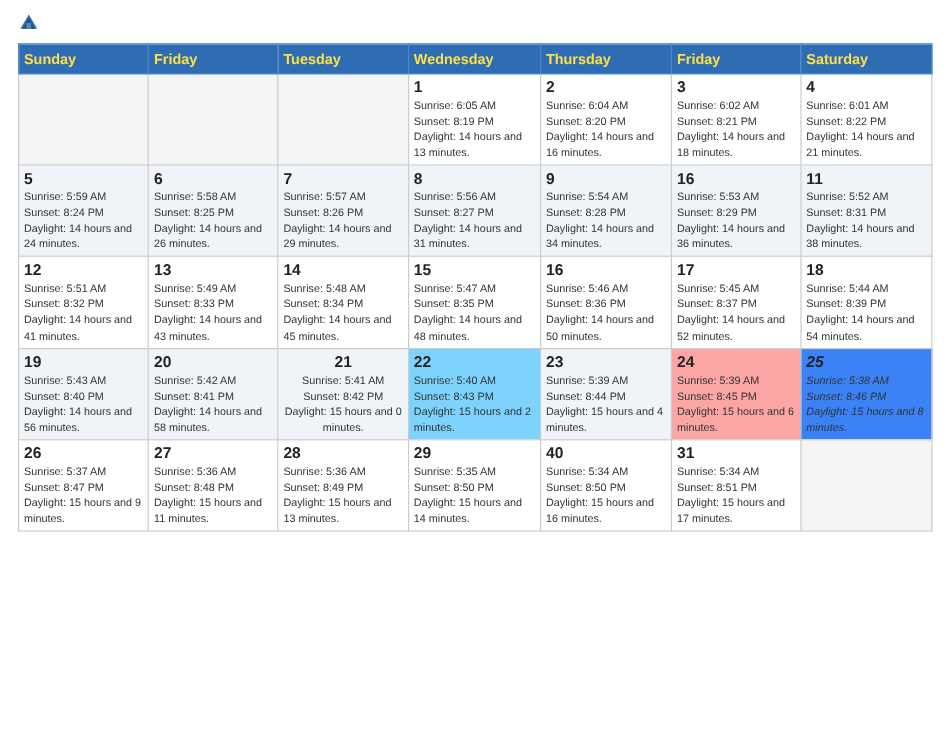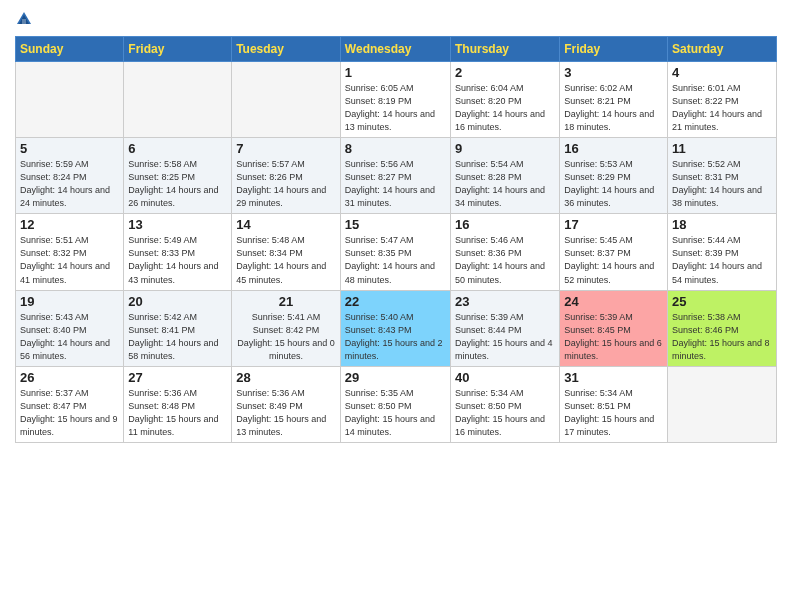--- a/index.html
+++ b/index.html
@@ -232,21 +232,21 @@
             <div class="day-info">Sunrise: 5:40 AM<br>Sunset: 8:43 PM<br>Daylight: 15 hours and 2 minutes.</div>
           </td>
           <td style="background: rgb(240, 244, 248);">
             <span class="day-number">23</span>
             <div class="day-info">Sunrise: 5:39 AM<br>Sunset: 8:44 PM<br>Daylight: 15 hours and 4 minutes.</div>
           </td>
           <td style="background: #fca5a5;">
             <span class="day-number">24</span>
             <div class="day-info">Sunrise: 5:39 AM<br>Sunset: 8:45 PM<br>Daylight: 15 hours and 6 minutes.</div>
           </td>
-          <td style="background: #bef264;">
+          <td style="background: #3b82f6; font-style: italic;">
             <span class="day-number">25</span>
             <div class="day-info">Sunrise: 5:38 AM<br>Sunset: 8:46 PM<br>Daylight: 15 hours and 8 minutes.</div>
           </td>
         </tr>
         <tr>
           <td>
             <span class="day-number">26</span>
             <div class="day-info">Sunrise: 5:37 AM<br>Sunset: 8:47 PM<br>Daylight: 15 hours and 9 minutes.</div>
           </td>
           <td>

